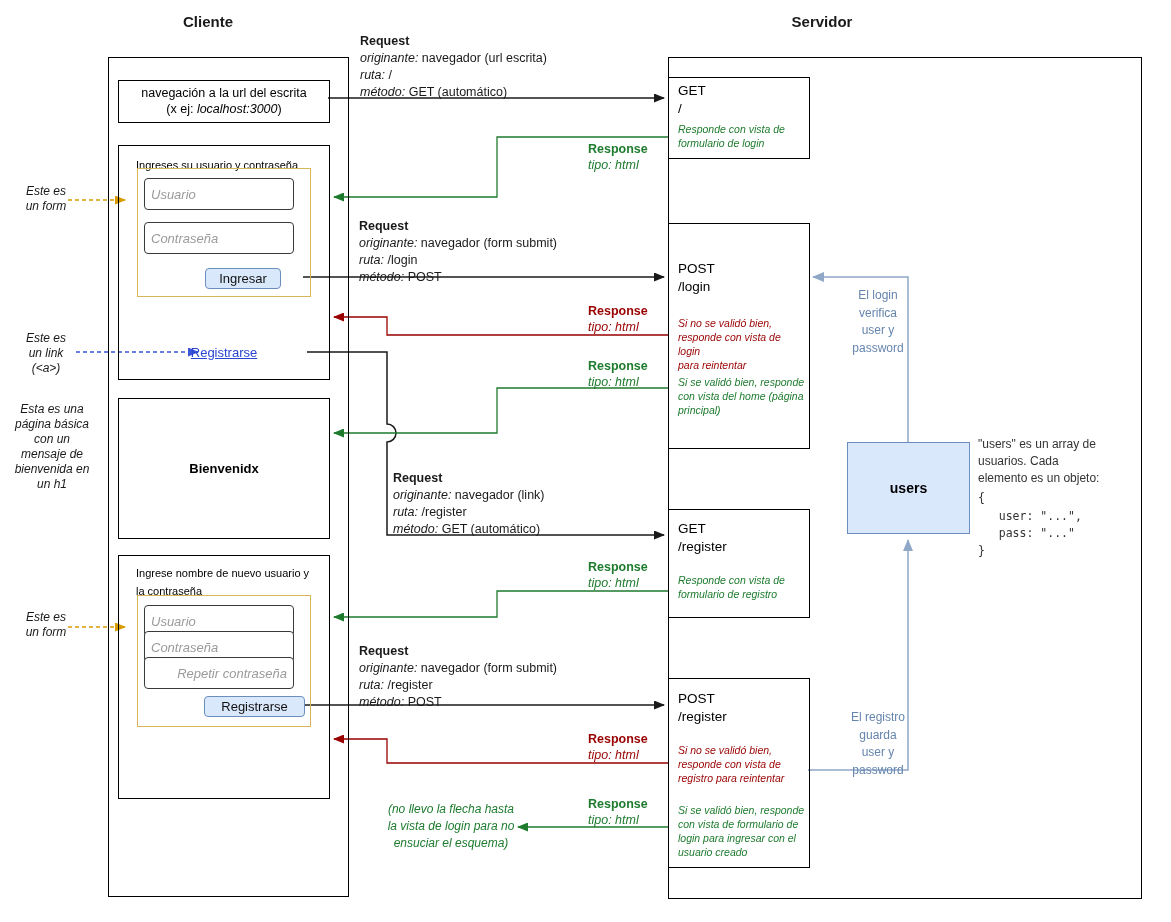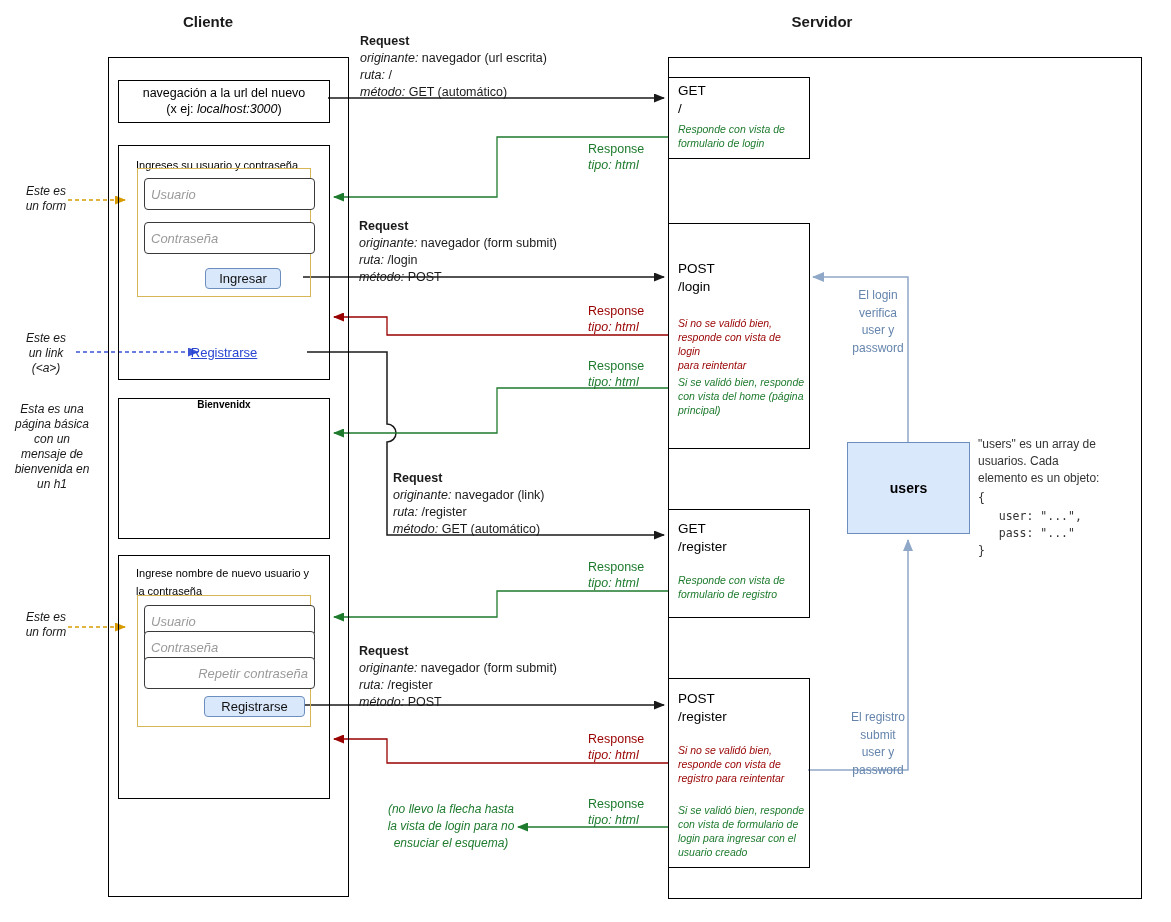--- a/index.html
+++ b/index.html
@@ -9,35 +9,35 @@
   .title{position:absolute;font-weight:bold;font-size:15px;text-align:center}
   .box{position:absolute;border:1.5px solid #000;background:transparent}
   .srv-box{position:absolute;border:1.5px solid #000;background:transparent}
   .route{position:absolute;left:9px;font-size:13.5px;line-height:18px;color:#000}
   .note{position:absolute;left:9px;right:4px;font-size:10.5px;line-height:14px;
         font-style:italic;white-space:pre-line}
   .green{color:#1e7b2e}
   .red{color:#990000}
   .small-label{position:absolute;font-size:11px;line-height:18px;color:#000}
   .form-area{position:absolute;border:1px solid #d6b656}
-  .tbox{position:absolute;width:171px;height:20px;border:1px solid #3a3a3a;border-radius:4px;
+  .tbox{position:absolute;width:150px;height:20px;border:1px solid #3a3a3a;border-radius:4px;
         background:#fff;font-family:"Liberation Sans",sans-serif;font-size:13px;
         padding:15px 6px;box-sizing:border-box;color:#555}
   .tbox::placeholder{color:#9a9a9a;font-style:italic;opacity:1}
   .btn{position:absolute;height:21px;background:#dae8fc;border:1px solid #6c8ebf;border-radius:4px;
        font-family:"Liberation Sans",sans-serif;font-size:13px;color:#111;padding:0;cursor:pointer}
   .link{position:absolute;left:0;width:100%;text-align:center;font-size:13px;
         color:#2945d1;text-decoration:underline;cursor:pointer}
-  .welcome{display:flex;justify-content:center;font-weight:bold;font-size:10px;color:#000}
+  .welcome{display:flex;align-items:center;justify-content:center;font-weight:bold;font-size:13px;color:#000}
   .nav-text{position:absolute;left:0;right:0;top:4px;text-align:center;font-size:12.5px;line-height:16px;color:#000}
   .req{position:absolute;font-size:12.5px;line-height:17px;color:#1a1a1a}
   .req-title{font-weight:bold}
   .k{font-style:italic}
   .resp{position:absolute;font-size:12.5px;line-height:16px}
-  .resp-title{font-weight:normal}
+  .resp-title{font-weight:bold}
   .resp-type{font-style:italic}
   .ann{position:absolute;font-style:italic;font-size:12px;line-height:15px;text-align:center;
        white-space:pre-line;color:#1a1a1a}
   .bluenote{position:absolute;color:#6585ad;font-size:12px;line-height:17.5px;text-align:center;white-space:pre-line}
   .usersbox{position:absolute;background:#dae8fc;border:1px solid #6c8ebf;display:flex;
             align-items:center;justify-content:center;font-weight:bold;font-size:14px;color:#000000}
   .usersnote{position:absolute;font-size:12px;line-height:17px;white-space:pre-line;color:#333}
   .userscode{position:absolute;font-family:"DejaVu Sans Mono",monospace;font-size:11.5px;
              line-height:17.5px;white-space:pre;color:#333}
   .greennote{position:absolute;color:#1e7b2e;font-style:italic;font-size:12px;line-height:17px;
@@ -102,21 +102,21 @@
     </g>
   </svg>
 
   <div class="title" style="left:148px;top:13px;width:120px">Cliente</div>
   <div class="title" style="left:762px;top:13px;width:120px">Servidor</div>
 
   <div class="box" style="left:108px;top:57px;width:239px;height:838px"></div>
 
   <div class="box" style="left:118px;top:80px;width:210px;height:41px">
     <div class="nav-text">
-      <div>navegación a la url del nuevo</div>
+      <div>navegación a la url del escrita</div>
       <div><span>(x ej: </span><span class="k">localhost:3000</span><span>)</span></div>
     </div>
   </div>
 
   <div class="box" style="left:118px;top:145px;width:210px;height:233px">
     <div class="small-label" style="left:17px;top:10px">Ingreses su usuario y contraseña</div>
     <div class="form-area" style="left:18px;top:22px;width:172px;height:127px">
       <input class="tbox" style="left: 6px; top: 9px;" placeholder="Usuario">
       <input class="tbox" style="left: 6px; top: 53px;" placeholder="Contraseña">
       <button class="btn" style="left:67px;top:99px;width:76px">Ingresar</button>
@@ -209,21 +209,21 @@
   <div class="userscode" style="left:978px;top:490px">{
    user: "...",
    pass: "..."
 }</div>
 
   <div class="bluenote" style="left:843px;top:287px;width:70px">El login
 verifica
 user y
 password</div>
   <div class="bluenote" style="left:843px;top:709px;width:70px">El registro
-submit
+guarda
 user y
 password</div>
 
   <div class="req" style="left:360px;top:33px">
     <div class="req-title">Request</div>
     <div><span class="k">originante:</span> <span>navegador (url escrita)</span></div>
     <div><span class="k">ruta:</span> <span>/</span></div>
     <div><span class="k">método:</span> <span>GET (automático)</span></div>
   </div>
 

